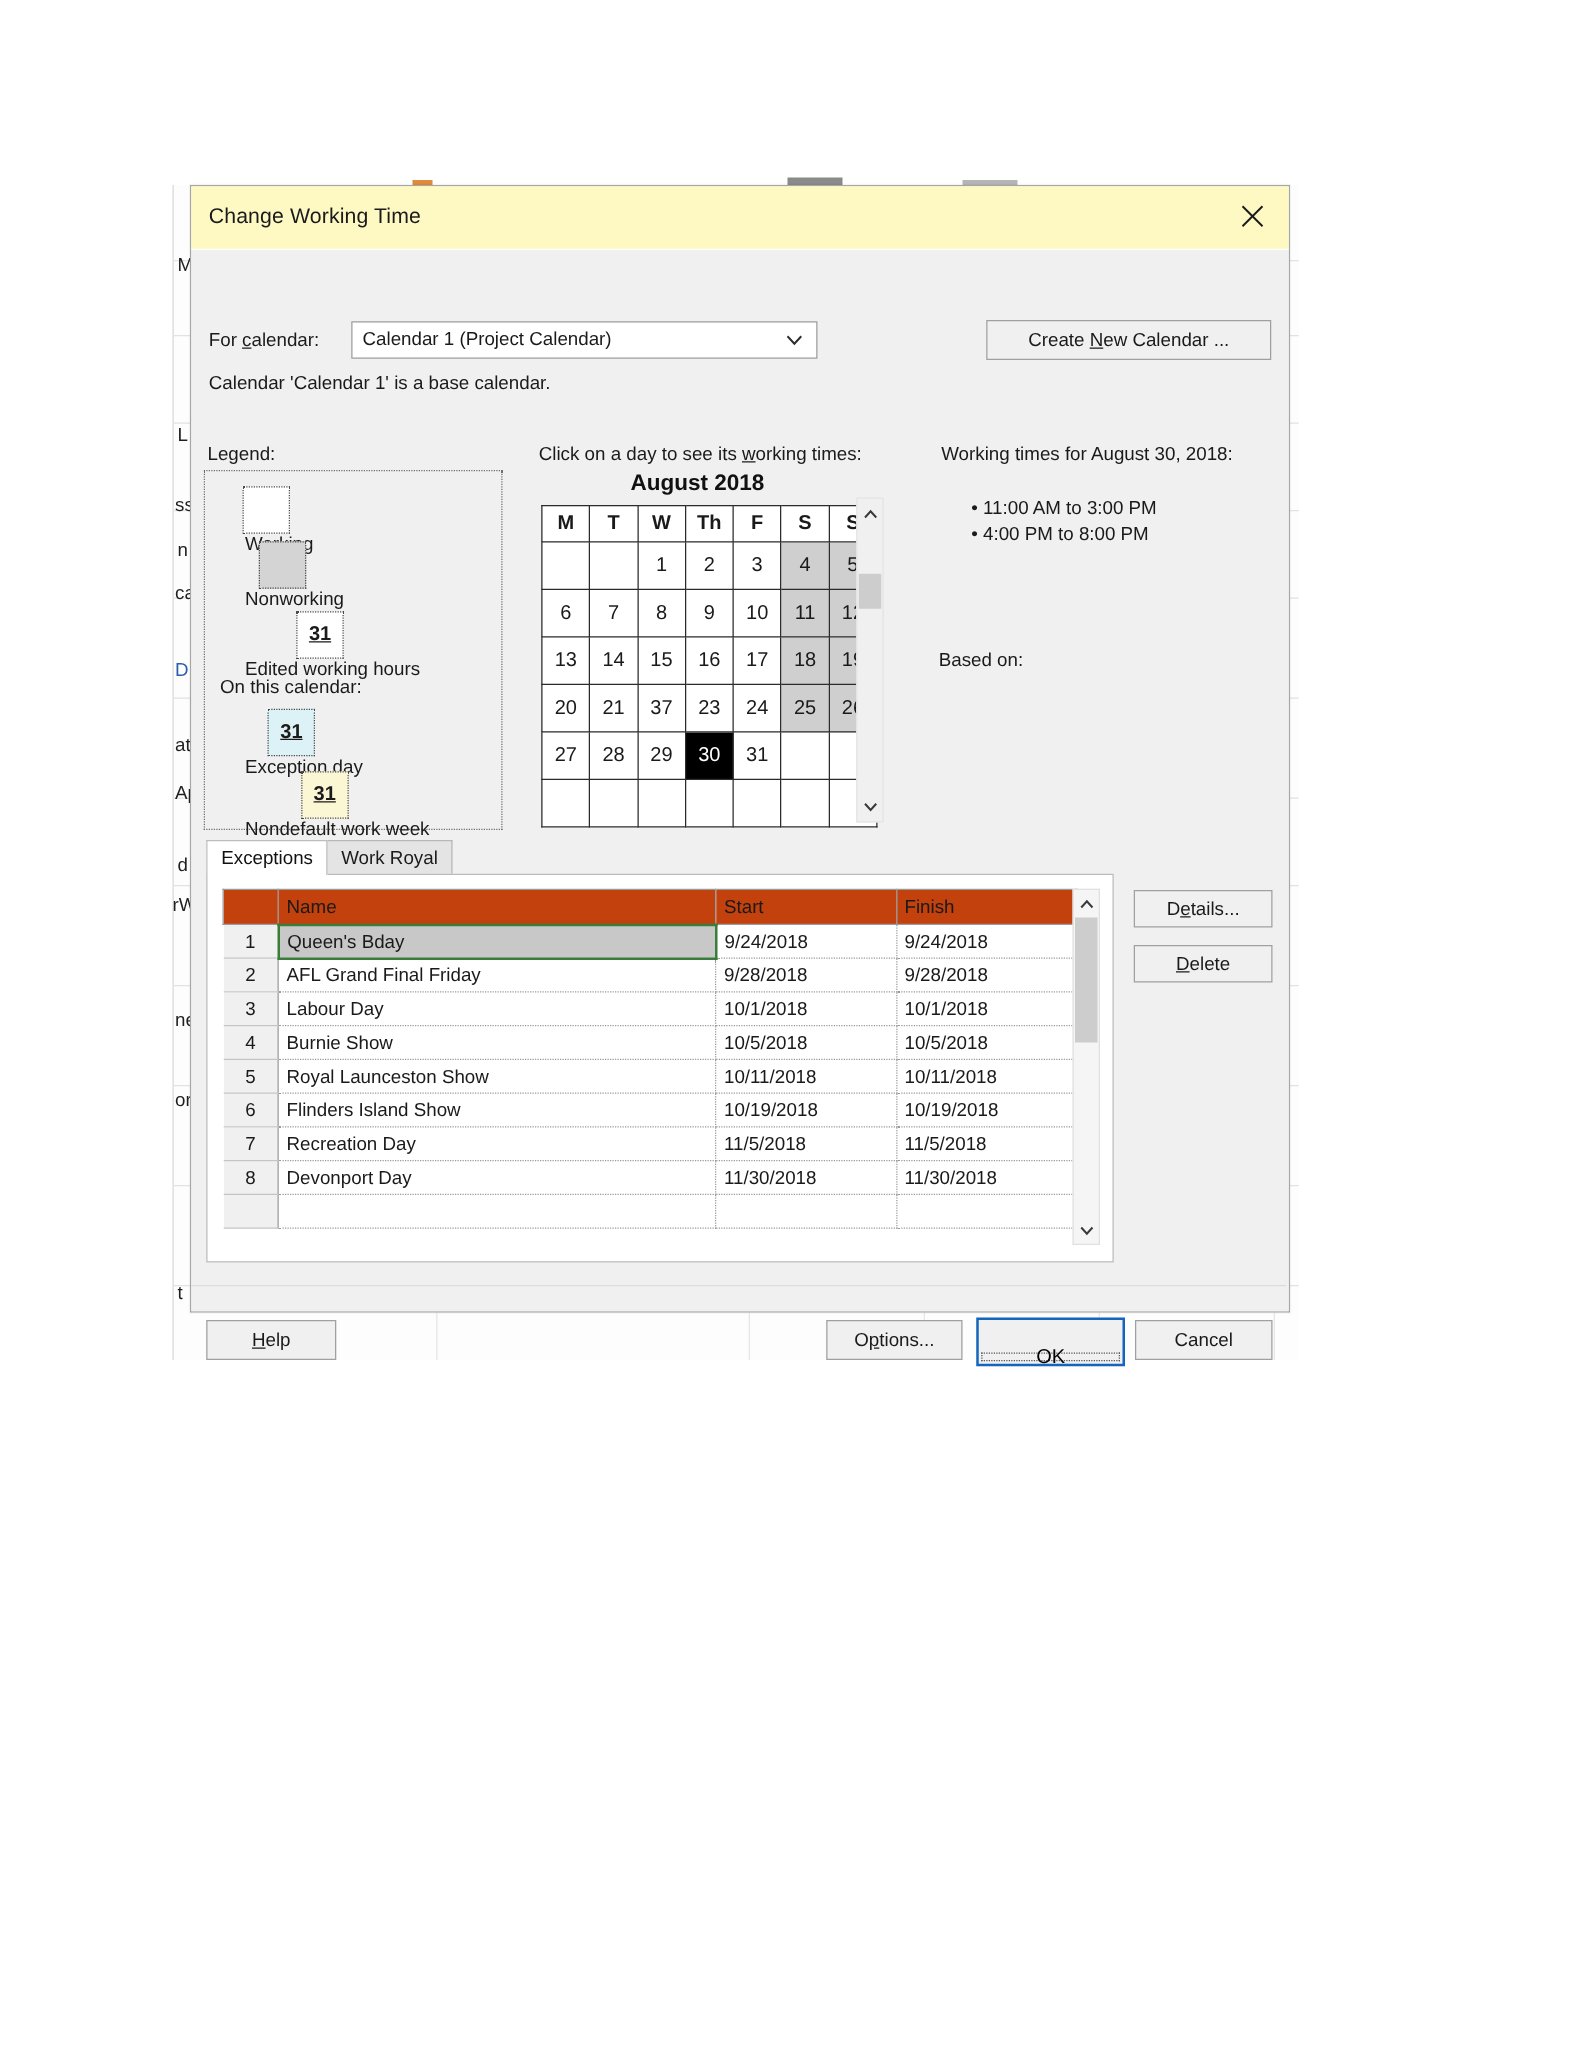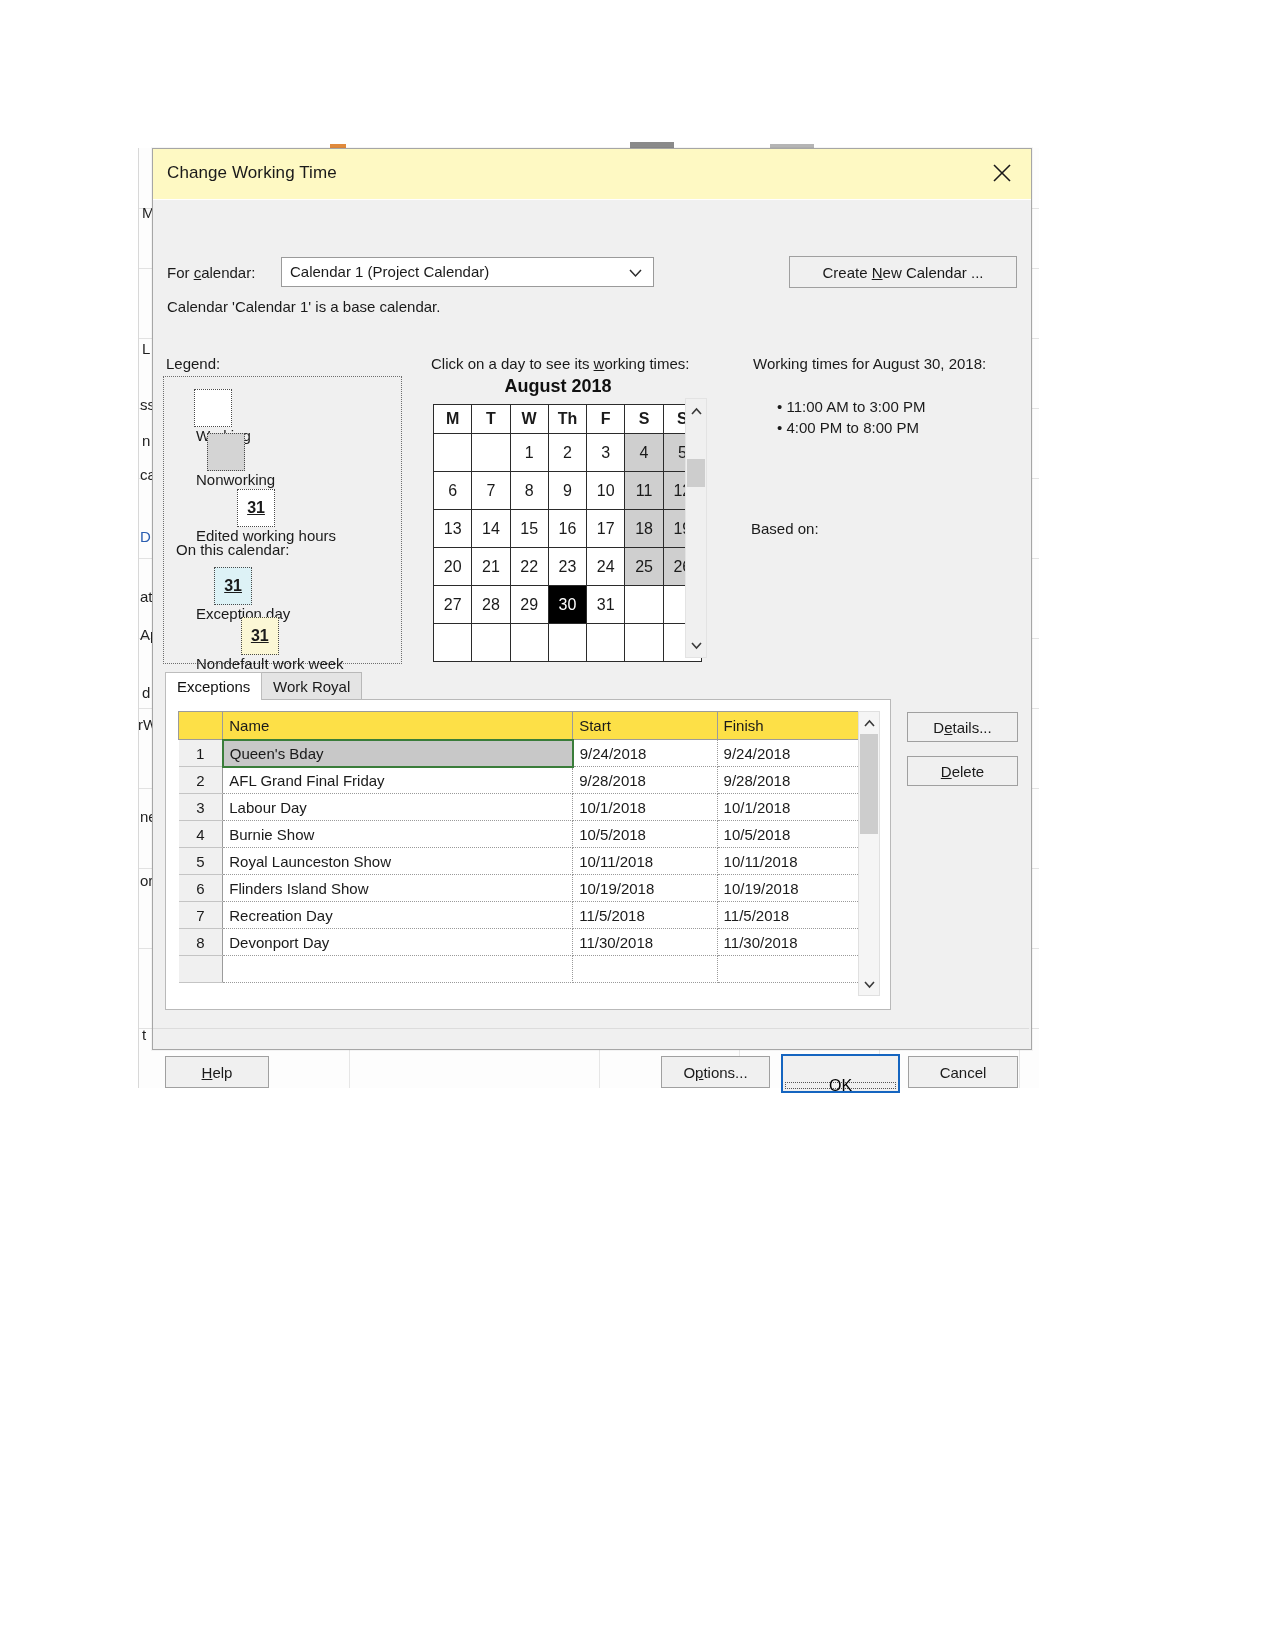--- a/index.html
+++ b/index.html
@@ -411,21 +411,21 @@
   .ex-table {
     position: absolute;
     left: 12px;
     top: 11px;
     width: 684px;
     border-collapse: collapse;
     table-layout: fixed;
   }
   .ex-table th {
     height: 28px;
-    background: #fde047;
+    background: #c2410c;
     border: 1px solid #9b9b9b;
     font-size: 15px;
     font-weight: normal;
     color: #1a1a1a;
     text-align: left;
     padding: 0 6px;
     box-sizing: border-box;
   }
   .ex-table th.idx { width: 42px; padding: 0; }
   .ex-table td {
@@ -697,21 +697,21 @@
                 <td>14</td>
                 <td>15</td>
                 <td>16</td>
                 <td>17</td>
                 <td class="nonwork">18</td>
                 <td class="nonwork">19</td>
               </tr>
               <tr>
                 <td>20</td>
                 <td>21</td>
-                <td>22</td>
+                <td>37</td>
                 <td>23</td>
                 <td>24</td>
                 <td class="nonwork">25</td>
                 <td class="nonwork">26</td>
               </tr>
               <tr>
                 <td>27</td>
                 <td>28</td>
                 <td>29</td>
                 <td class="sel">30</td>

